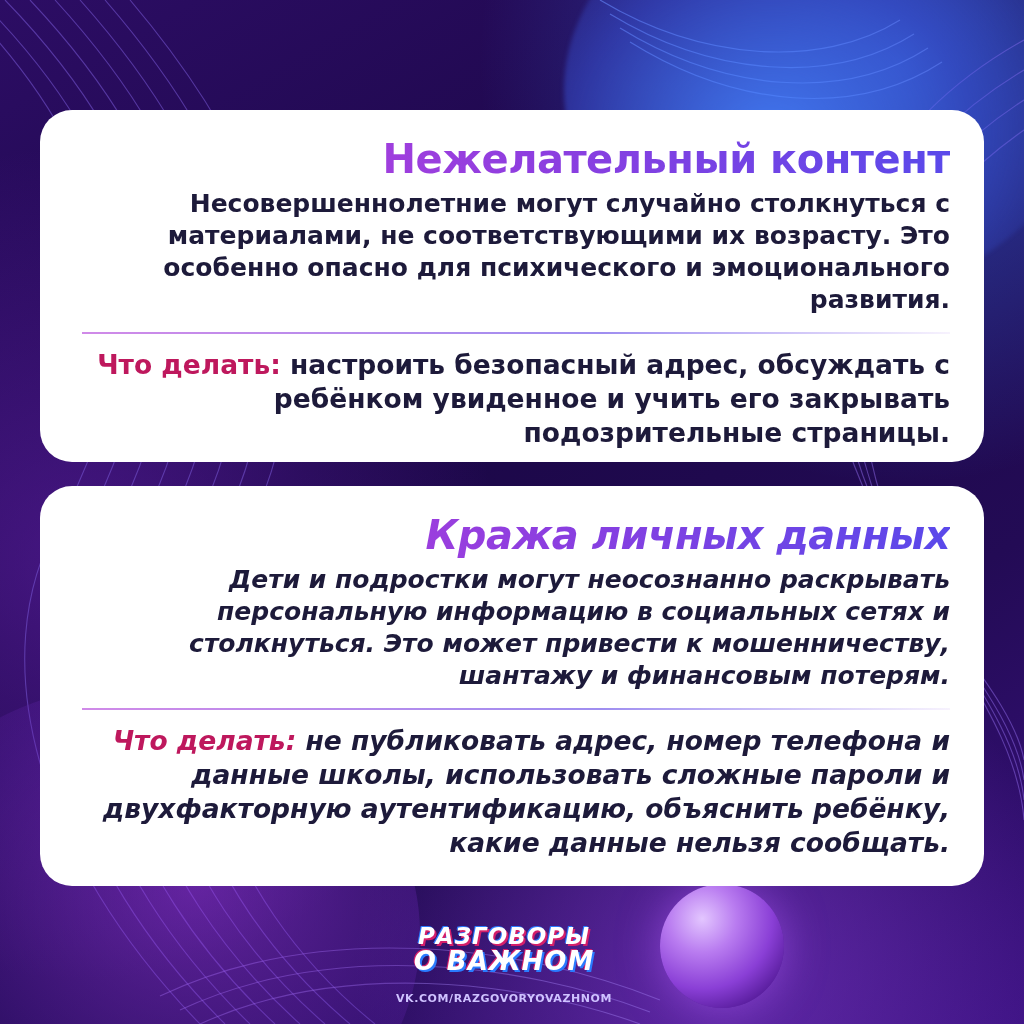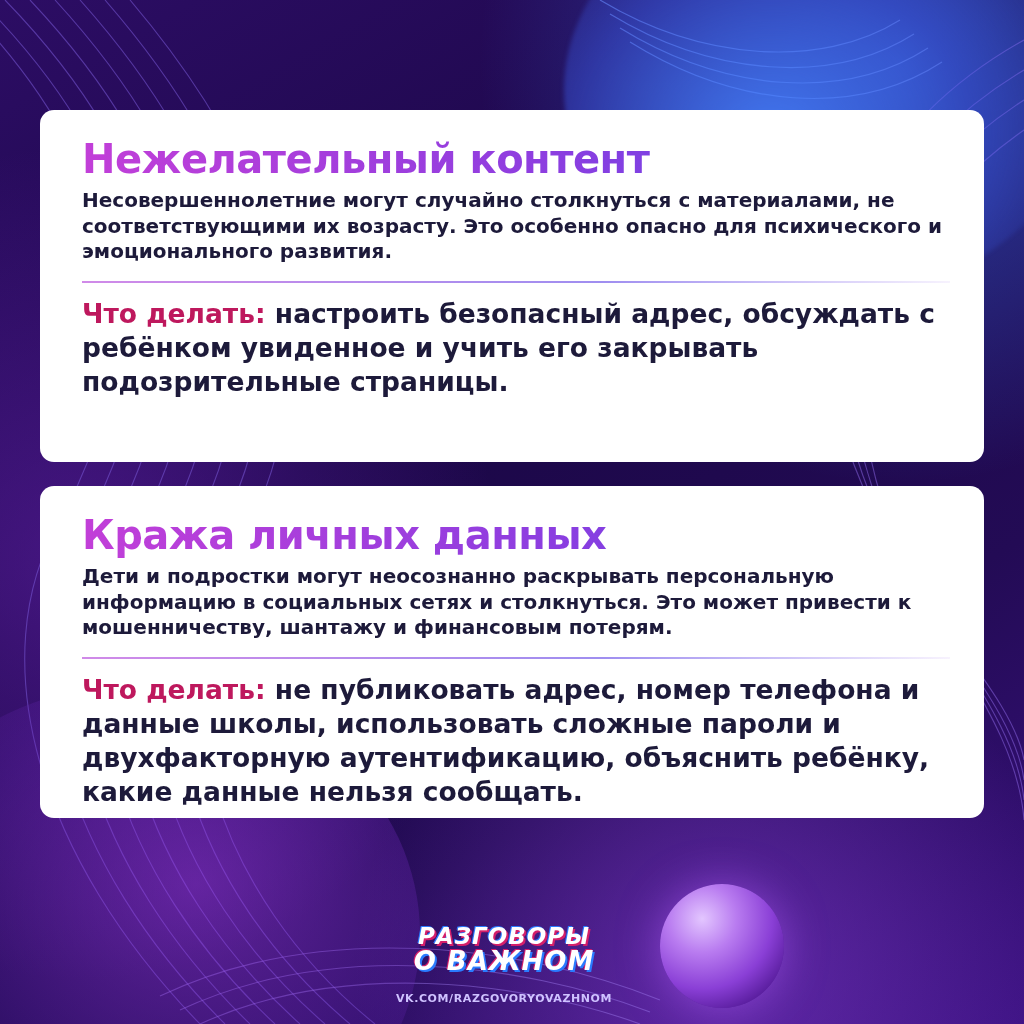--- a/index.html
+++ b/index.html
@@ -48,41 +48,42 @@
     background: radial-gradient(circle at 34% 28%, #e3c6ff 0%, #b97cf0 28%, #8a3fd6 58%, #4d1590 85%, #2d0a5c 100%);
     box-shadow: 0 0 40px rgba(170,90,240,0.55);
   }
 
   
   .card {
     position: absolute;
     left: 40px;
     width: 944px;
     background: #ffffff;
-    border-radius: 14px;
+    border-radius: 32px;
     box-sizing: border-box;
     padding: 26px 34px 28px 42px;
+    text-align: right;
   }
   #card-1 { top: 110px; height: 352px; }
-  #card-2 { top: 486px; height: 332px; }
+  #card-2 { top: 486px; height: 400px; font-style: italic; }
 
   .card-title {
     margin: 0 0 6px 0;
     font-size: 40px;
     font-weight: bold;
     letter-spacing: -0.5px;
     background: linear-gradient(90deg, #c23fd8 0%, #8b3ee0 55%, #5a49ea 100%);
     -webkit-background-clip: text;
     background-clip: text;
     color: transparent;
     font-family: "DejaVu Sans", sans-serif;
   }
   .card-body {
     margin: 0;
-    font-size: 20px;
+    font-size: 25px;
     line-height: 1.28;
     color: #1d1a3a;
     font-weight: 600;
   }
   .divider {
     height: 2px;
     background: linear-gradient(90deg, #d08ae8 0%, #9f8ef0 60%, rgba(200,170,245,0.15) 100%);
     margin: 16px 0 14px 0;
     border: none;
   }

